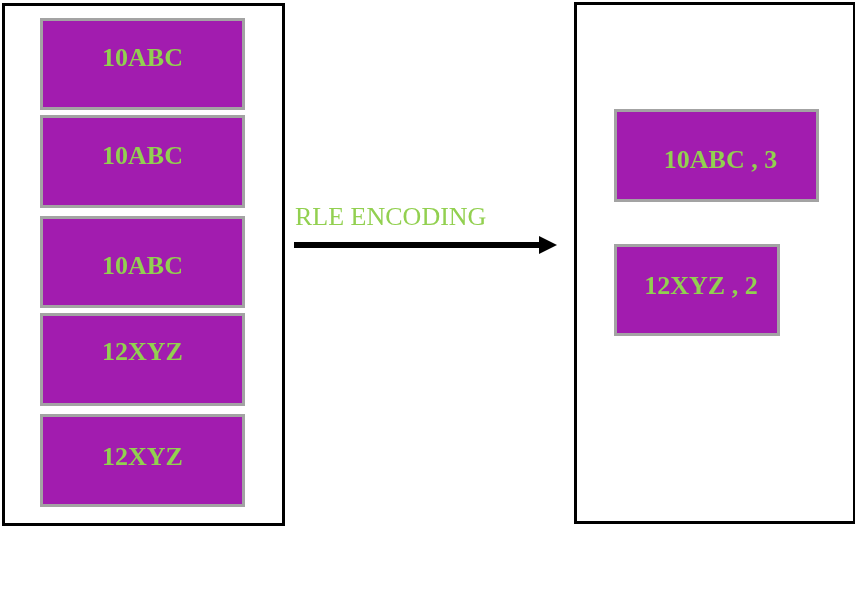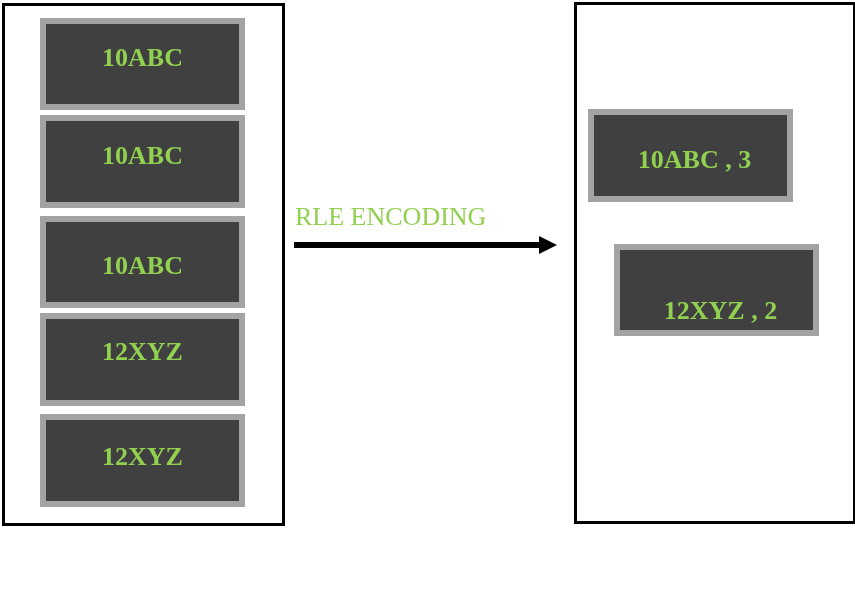--- a/index.html
+++ b/index.html
@@ -1,18 +1,18 @@
 <!DOCTYPE html>
 <html><head>
   <meta charset="utf-8">
   <style>
     html, body { margin: 0; padding: 0; background: #ffffff; }
     body { width: 855px; height: 609px; position: relative; overflow: hidden; }
     .outer { position: absolute; border: 3px solid #000; box-sizing: border-box; background:#fff; }
-    .cell { position: absolute; border: 6px solid #a3a3a3; box-sizing: border-box; background:#404040;
+    .cell { position: absolute; border: 3px solid #a3a3a3; box-sizing: border-box; background:#a21caf;
             display:flex; align-items:center; justify-content:center; }
     .cell span { font-family: "Liberation Serif", "DejaVu Serif", serif; font-weight: bold;
                  font-size: 26px; color: #92d050; }
     .label { position:absolute; font-family: "Liberation Serif", "DejaVu Serif", serif;
              font-size: 26px; color:#92d050; letter-spacing: 0px; }
     .arrow-line { position:absolute; background:#000; }
     .arrow-head { position:absolute; width:0; height:0; border-top:9px solid transparent;
                   border-bottom:9px solid transparent; border-left:18px solid #000; }
   </style>
 </head>
@@ -33,18 +33,18 @@
   </div>
 <div class="cell" style="left:40px; top:414px; width:205px; height:93px;">
     <span style="position:relative; top:-4px;">12XYZ</span>
   </div>
 
 <div class="label" style="left:295px; top:202px;">RLE ENCODING</div>
 <div class="arrow-line" style="left:294px; top:242px; width:245px; height:6px;"></div>
 <div class="arrow-head" style="left:539px; top:236px;"></div>
 
 <div class="outer" style="left:574px; top:2px; width:282px; height:522px;"></div>
-<div class="cell" style="left:588px; top:109px; width:205px; height:93px;">
+<div class="cell" style="left:614px; top:109px; width:205px; height:93px;">
     <span style="position:relative; top:4px; left:4px;">10ABC , 3</span>
   </div>
-<div class="cell" style="left:614px; top:244px; width:205px; height:92px;align-items:flex-end;">
+<div class="cell" style="left:614px; top:244px; width:166px; height:92px;">
     <span style="position:relative; top:-4px; left:4px;">12XYZ , 2</span>
   </div>
 
 </body></html>

